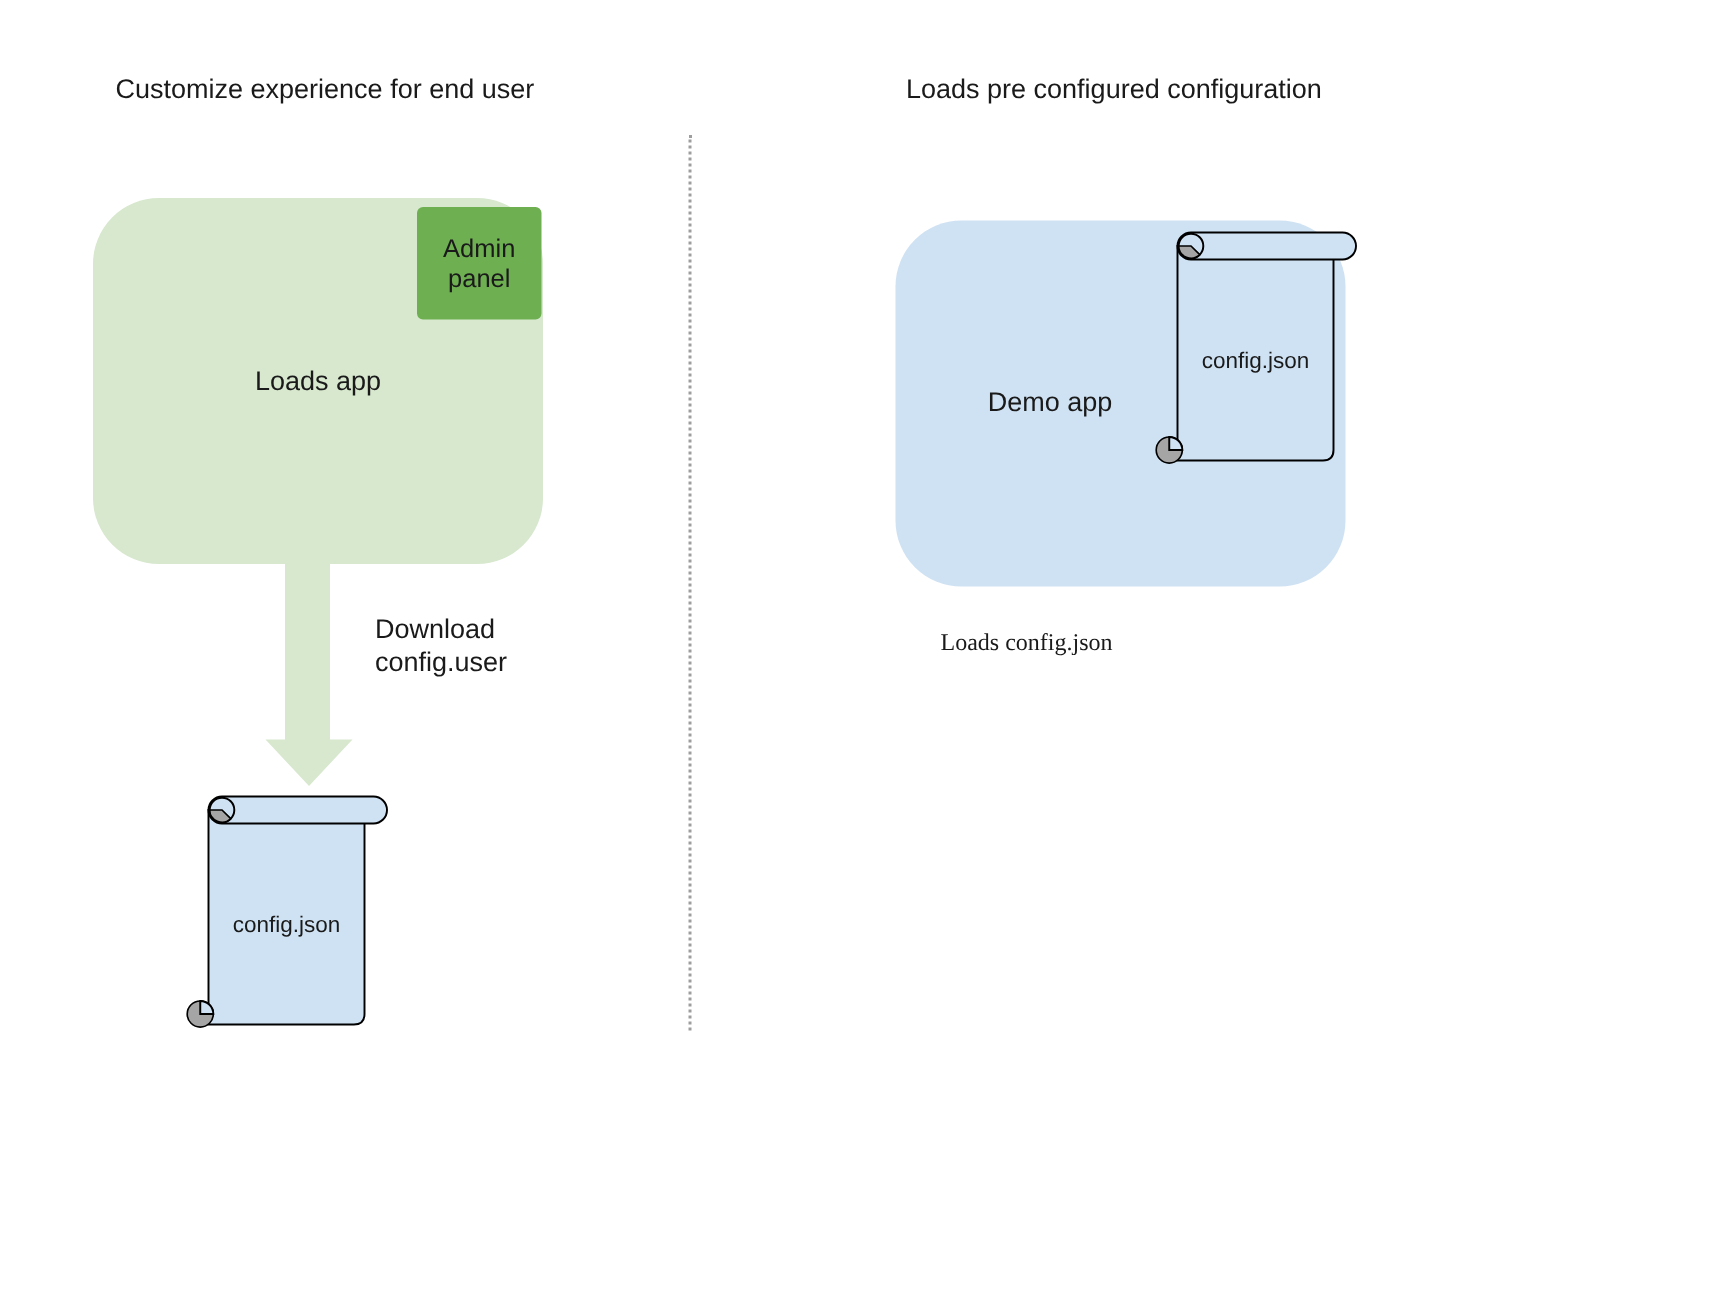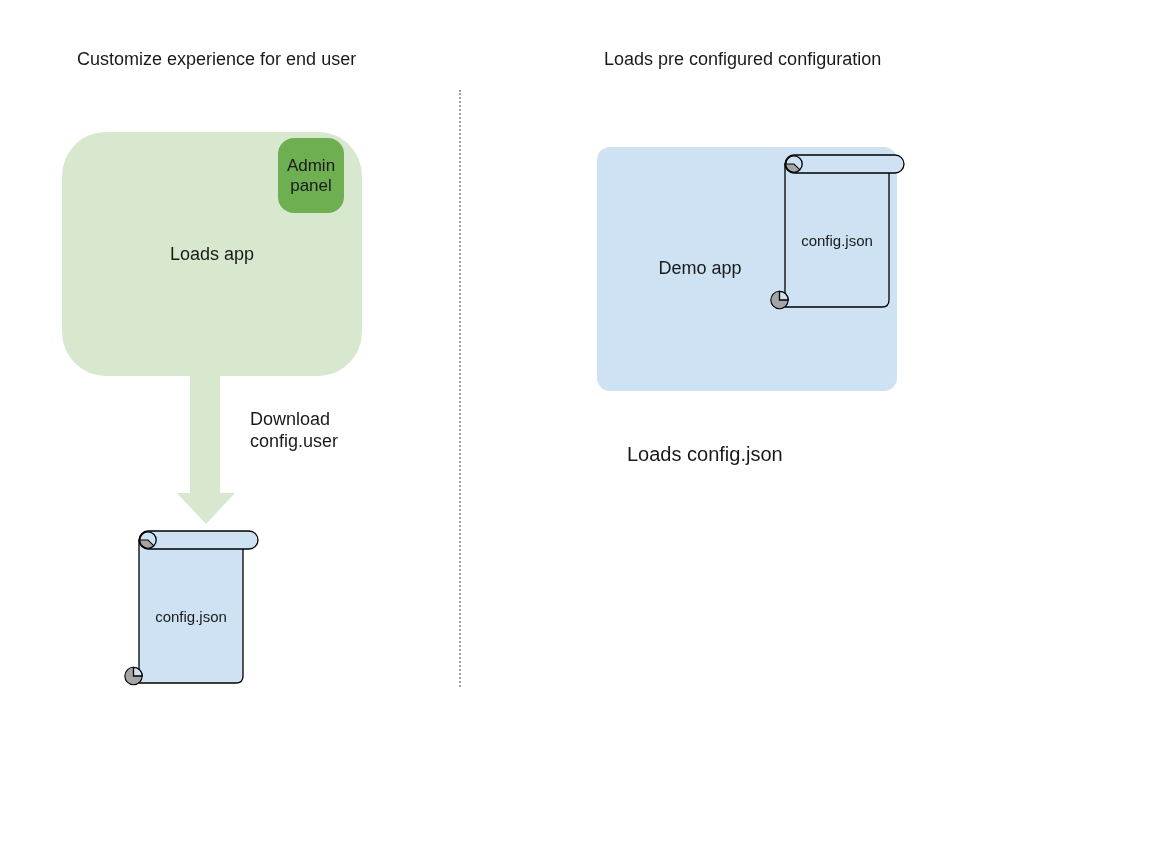--- a/index.html
+++ b/index.html
@@ -34,21 +34,21 @@
     border-left: 2px dotted var(--divider_gray, #9e9e9e);
   }
 
   .app-box {
     position: absolute;
     width: 300px;
     height: 244px;
     border-radius: 44px;
   }
   .admin-app { left: 62px;  top: 132px; background: var(--admin_app_green, #d7e8ce); }
-  .demo-app  { left: 597px; top: 147px; background: var(--app_blue, #cfe2f3); border-radius: 13px; }
+  .demo-app  { left: 597px; top: 147px; background: var(--app_blue, #cfe2f3); }
 
   .app-label {
     position: absolute;
     font-size: 18px;
     line-height: 22px;
     white-space: nowrap;
   }
   .admin-app-label {
     inset: 0;
     display: flex;
@@ -59,24 +59,24 @@
     left: 13px;
     top: 110px;
     width: 180px;
     text-align: center;
   }
 
   .admin-panel {
     position: absolute;
     left: 278px;
     top: 138px;
-    width: 66px;
+    width: 83px;
     height: 75px;
     background: var(--admin_panel_green, #6eaf52);
-    border-radius: 16px;
+    border-radius: 4px;
     display: flex;
     align-items: center;
     justify-content: center;
     text-align: center;
     font-size: 17px;
     line-height: 20px;
   }
 
   .arrow {
     position: absolute;
@@ -93,24 +93,25 @@
     left: 250px;
     top: 408px;
     font-size: 18px;
     line-height: 22px;
     white-space: pre-line;
   }
 
   .caption {
     position: absolute;
     left: 627px;
-    top: 443px;
-    font-size: 20px;
+    top: 418px;
+    font-size: 16px;
     line-height: 22px;
     white-space: nowrap;
+    font-family: Liberation Serif, serif;
   }
 
   .scroll {
     position: absolute;
     width: 137px;
     height: 157px;
     z-index: 2;
   }
   .scroll-left  { left: 123px; top: 530px; }
   .scroll-right { left: 769px; top: 154px; }

